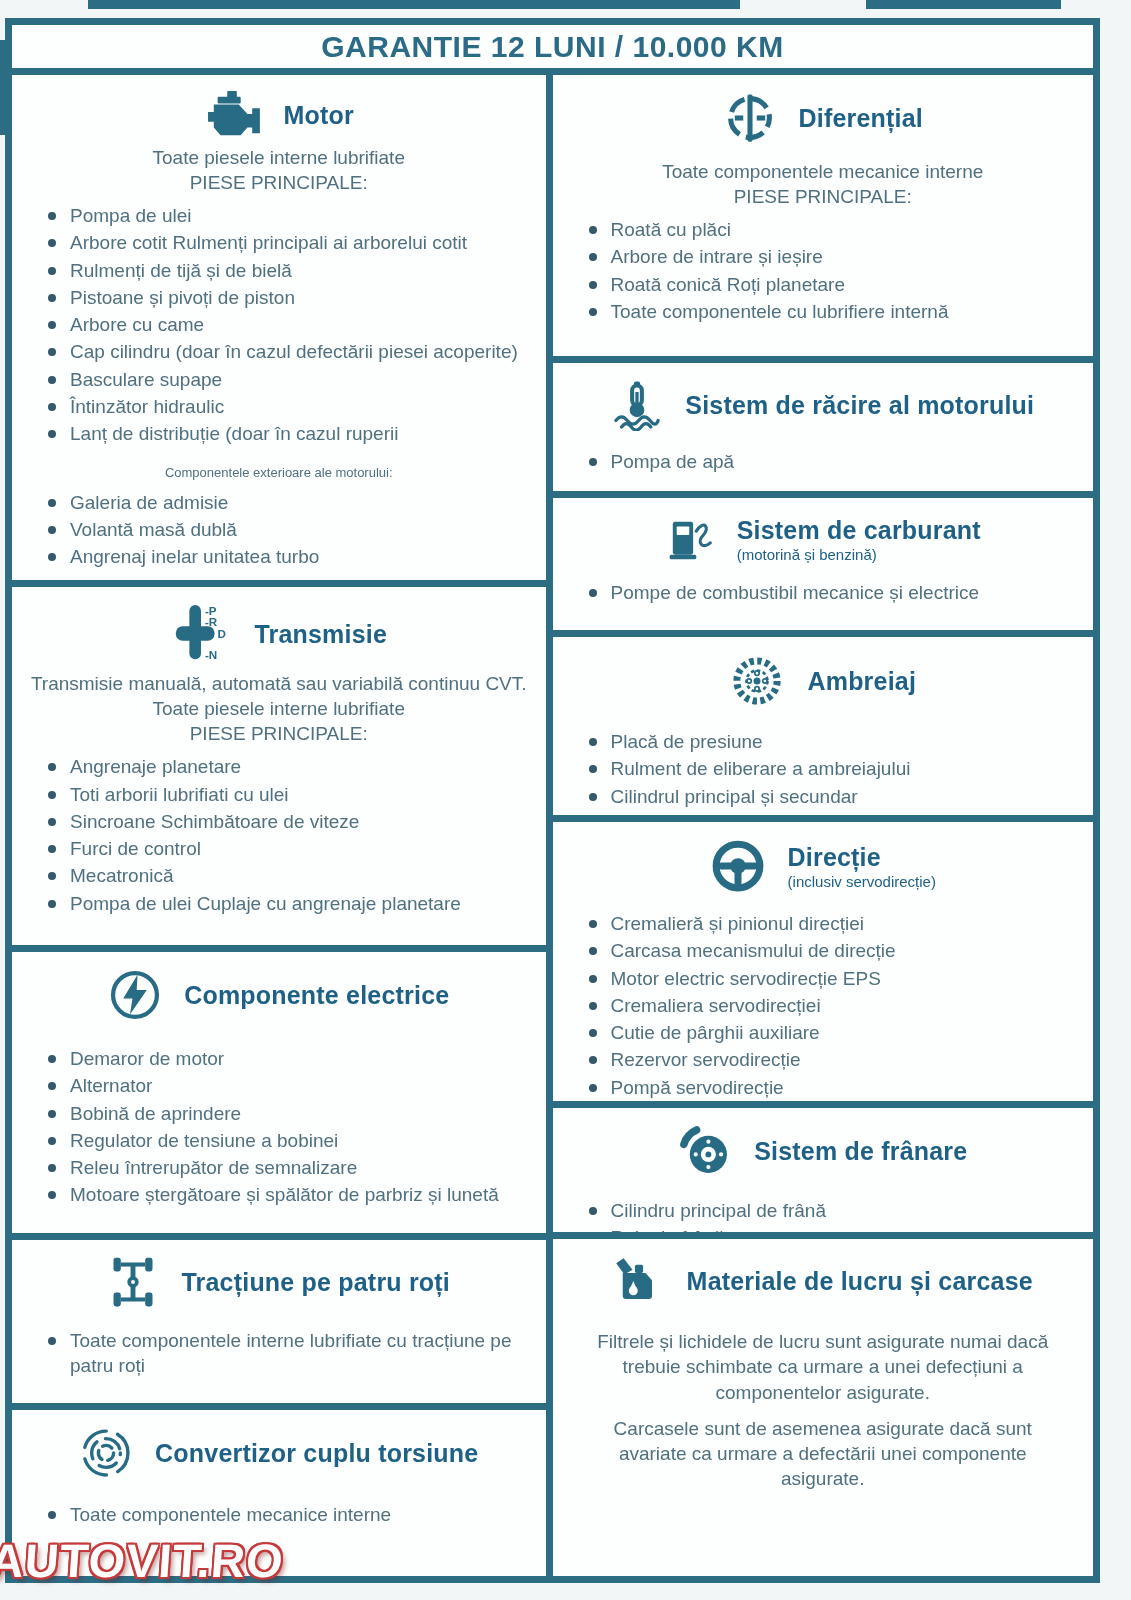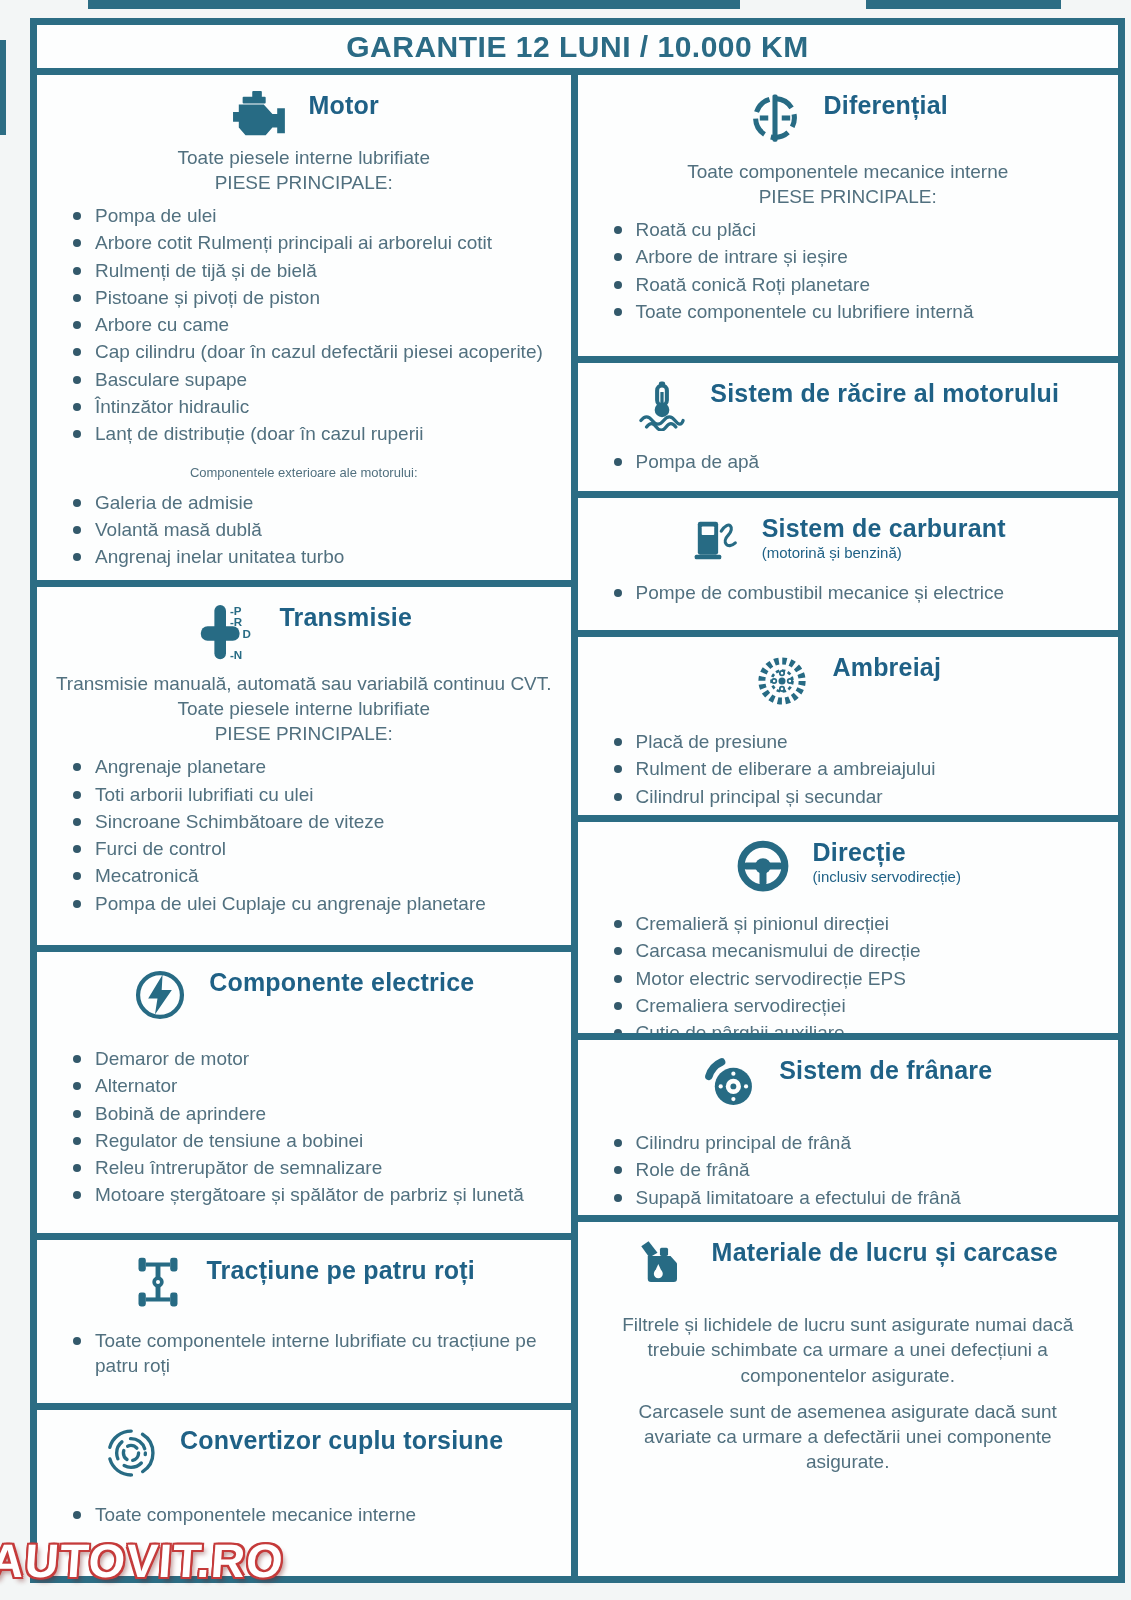--- a/index.html
+++ b/index.html
@@ -17,21 +17,21 @@
     font-family:"Liberation Sans","DejaVu Sans",sans-serif;
     position:relative;
     color:var(--body);
   }
   .top-strip{
     position:absolute;top:0;left:88px;right:70px;height:9px;
     background:linear-gradient(90deg,var(--frame) 0 67%,transparent 67% 80%,var(--frame) 80% 100%);
   }
   .edge-tick{position:absolute;left:0;top:40px;width:6px;height:95px;background:var(--frame)}
   .card{
-    position:absolute;left:30px;top:18px;width:1095px;height:1565px;
+    position:absolute;left:5px;top:18px;width:1095px;height:1565px;
     border:7px solid var(--frame);
     background:var(--boxbg);
     display:flex;flex-direction:column;
   }
   .hdr{
     height:50px;border-bottom:7px solid var(--frame);
     display:flex;align-items:center;justify-content:center;
   }
   .hdr h1{
     font-size:30px;font-weight:700;color:#2b6b85;letter-spacing:.5px;
@@ -41,22 +41,22 @@
   .col-left{border-right:7px solid var(--frame)}
   .sec{
     border-bottom:7px solid var(--frame);
     overflow:hidden;
     display:flex;flex-direction:column;align-items:center;
     padding:8px 10px 0;
     background:var(--boxbg);
   }
   .sec.last{border-bottom:none}
   .h-motor{height:512px}.h-trans{height:365px}.h-elec{height:288px}.h-trac{height:170px}.h-conv{height:154px}
-  .h-dif{height:288px}.h-rac{height:135px}.h-carb{height:139px}.h-amb{height:185px}.h-dir{height:218px}.h-fra{height:182px}.h-mat{height:286px}
-  .sec-head{display:flex;align-items:flex-start;justify-content:center;gap:22px;margin:8px 0 6px}
+  .h-dif{height:288px}.h-rac{height:135px}.h-carb{height:139px}.h-amb{height:185px}.h-dir{height:286px}.h-fra{height:131px}.h-mat{height:286px}
+  .sec-head{display:flex;align-items:center;justify-content:center;gap:22px;margin:8px 0 6px}
   .icon{color:#276b84;flex:0 0 auto;display:flex;align-items:center;justify-content:center}
   .icon svg{display:block}
   .t-wrap{display:flex;flex-direction:column}
   .sec-title{font-size:25px;font-weight:700;color:var(--title);letter-spacing:.2px}
   .sec-sub{font-size:15px;font-weight:400;color:var(--title);margin-top:1px}
   .intro{width:100%;text-align:center;font-size:19px;line-height:1.32;color:var(--body)}
   .blist{width:100%;list-style:none;padding:2px 4px 0 48px;margin-top:4px}
   .blist li{
     position:relative;font-size:19px;line-height:1.33;color:var(--body);margin:2px 0;
   }

